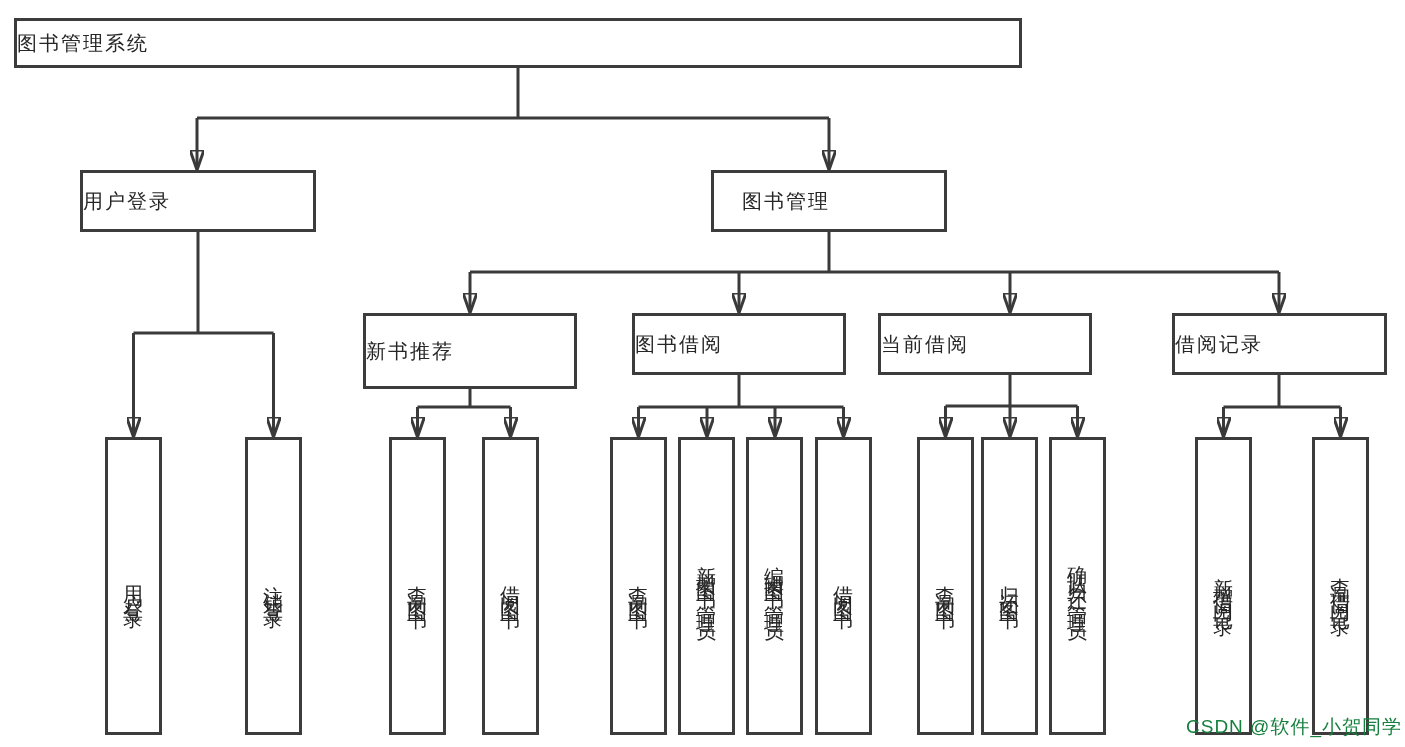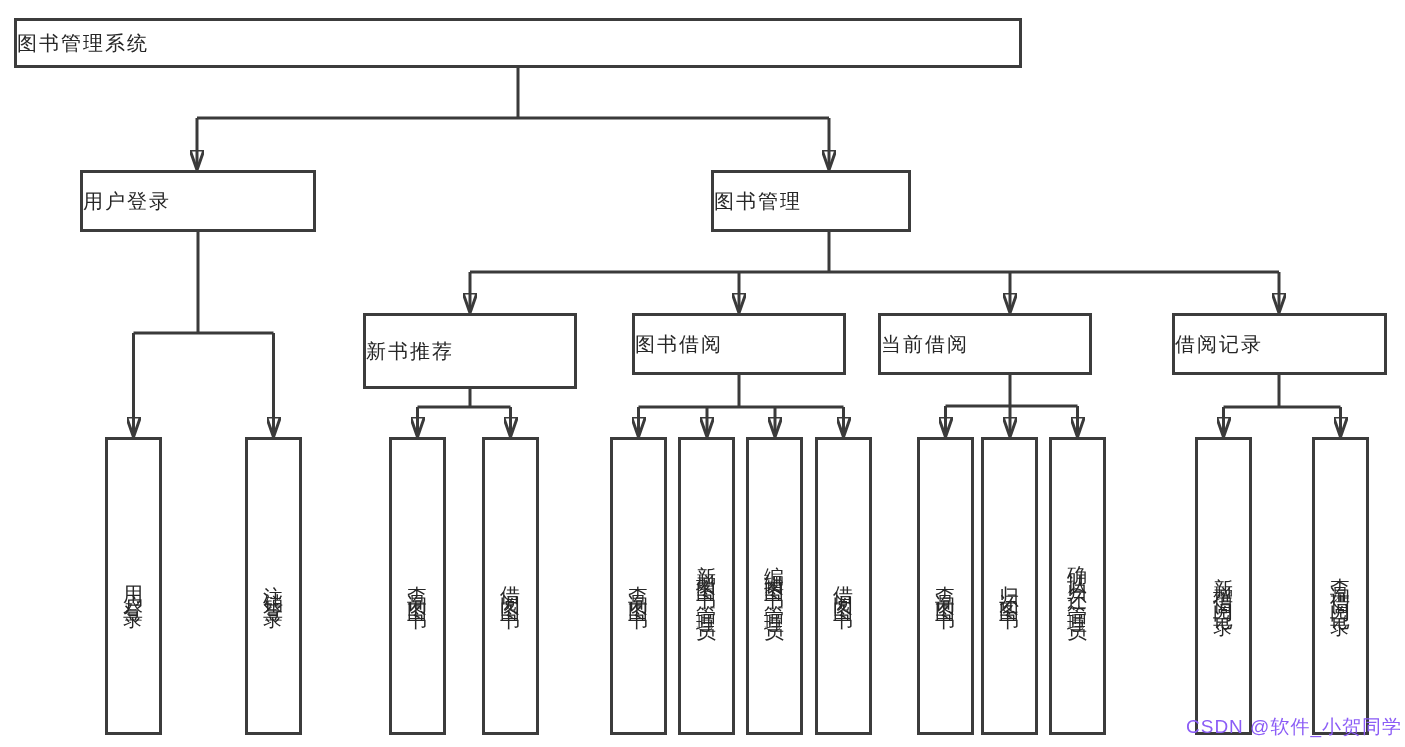--- a/index.html
+++ b/index.html
@@ -54,21 +54,21 @@
   #connectors path{
     stroke:#3a3a3a;
     stroke-width:3;
     fill:none;
   }
   .watermark{
     position:absolute;
     left:1186px;
     top:714px;
     font-size:19px;
-    color:#8b5cf6;
+    color:#15803d;
     letter-spacing:1px;
     z-index:3;
     white-space:nowrap;
   }
 </style>
 </head>
 <body>
 
 <div id="canvas">
 
@@ -113,21 +113,21 @@
     <path d="M1340.5,407 V435" marker-end="url(#arrow)"></path>
   </svg>
 
   <div class="box" style="left:14px;top:18px;width:1008px;height:50px;">
     <span>图书管理系统</span>
   </div>
 
   <div class="box" style="left:80px;top:170px;width:236px;height:62px;">
     <span>用户登录</span>
   </div>
-  <div class="box" style="left:711px;top:170px;width:200px;height:62px;">
+  <div class="box" style="left:711px;top:170px;width:236px;height:62px;padding-left:28px;">
     <span>图书管理</span>
   </div>
 
   <div class="box" style="left:363px;top:313px;width:214px;height:76px;">
     <span>新书推荐</span>
   </div>
   <div class="box" style="left:632px;top:313px;width:214px;height:62px;">
     <span>图书借阅</span>
   </div>
   <div class="box" style="left:878px;top:313px;width:214px;height:62px;">

